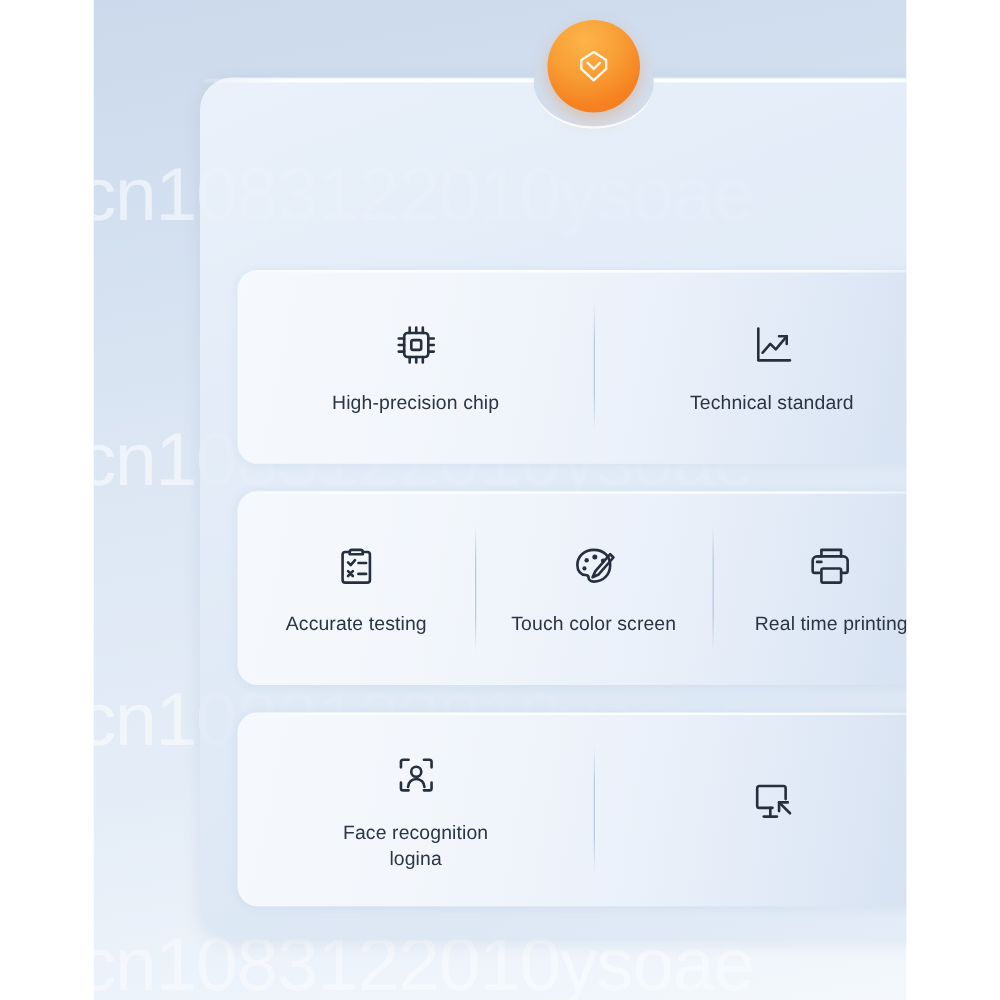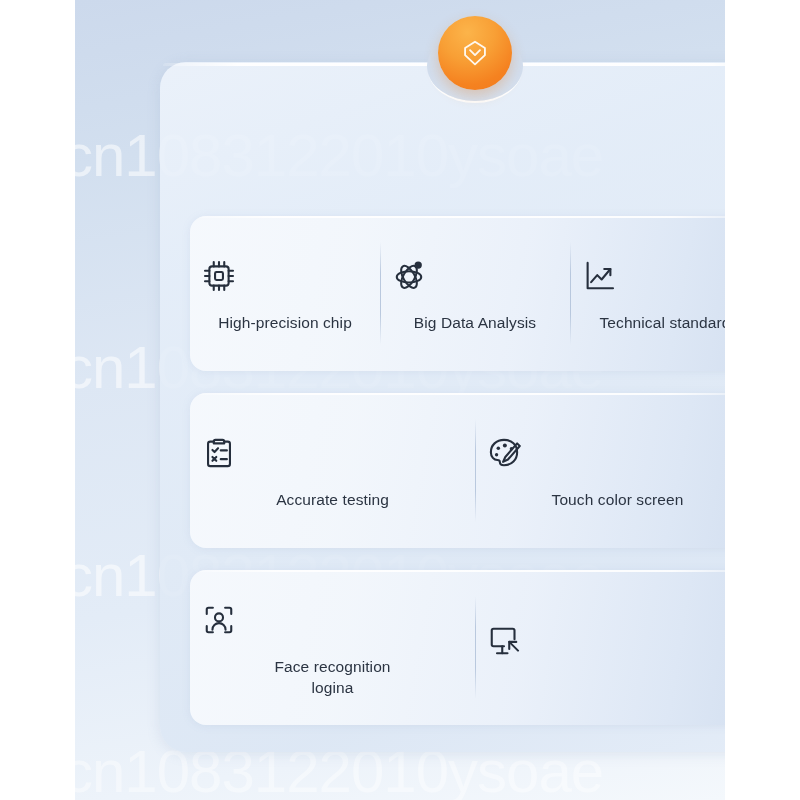--- a/index.html
+++ b/index.html
@@ -159,20 +159,21 @@
     height: 2px;
     border-radius: 16px 16px 0 0;
     background: linear-gradient(90deg, rgba(255,255,255,0.2), rgba(255,255,255,0.92) 15%, rgba(255,255,255,0.9) 85%, rgba(255,255,255,0.2));
   }
 
   .cell {
     position: relative;
     flex: 1 1 0;
     display: flex;
     flex-direction: column;
+    align-items: center;
     justify-content: center;
     padding: 0 6px;
     box-sizing: border-box;
   }
   .cell + .cell::before {
     content: "";
     position: absolute;
     left: 0;
     top: 26px;
     bottom: 26px;
@@ -241,33 +242,20 @@
                   <path d="M18 13V8M24 13V8M30 13V8"></path>
                   <path d="M18 35v5M24 35v5M30 35v5"></path>
                   <path d="M13 18H8M13 24H8M13 30H8"></path>
                   <path d="M35 18h5M35 24h5M35 30h5"></path>
                 </g>
               </svg>
             </div>
             <div class="cell-label">High-precision chip</div>
           </div>
 
-          <div class="cell">
-            <div class="cell-icon">
-              <svg viewBox="0 0 48 48">
-                <g fill="none" stroke="#262f3d" stroke-width="2.3">
-                  <ellipse cx="24" cy="25" rx="14" ry="6.5"></ellipse>
-                  <ellipse cx="24" cy="25" rx="14" ry="6.5" transform="rotate(60 24 25)"></ellipse>
-                  <ellipse cx="24" cy="25" rx="14" ry="6.5" transform="rotate(120 24 25)"></ellipse>
-                </g>
-                <circle cx="34.5" cy="11.5" r="4.2" fill="#262f3d"></circle>
-              </svg>
-            </div>
-            <div class="cell-label">Big Data Analysis</div>
-          </div>
 
           <div class="cell">
             <div class="cell-icon">
               <svg viewBox="0 0 48 48">
                 <g fill="none" stroke="#262f3d" stroke-width="2.4" stroke-linecap="round" stroke-linejoin="round">
                   <path d="M11 9v29h29"></path>
                   <path d="M15 31l7-8 5 5 10-12"></path>
                   <path d="M30 16h7v7"></path>
                 </g>
               </svg>
@@ -300,20 +288,34 @@
                 <circle cx="17.5" cy="18.5" r="2" fill="#262f3d"></circle>
                 <circle cx="25" cy="15.5" r="2.3" fill="#262f3d"></circle>
                 <circle cx="32.5" cy="19" r="2" fill="#262f3d"></circle>
                 <circle cx="15.5" cy="26" r="1.9" fill="#262f3d"></circle>
                 <path d="M39 13L25.5 28.5l-2.6 5.6 5.6-2.6L42 16z" fill="none" stroke="#262f3d" stroke-width="2.4" stroke-linejoin="round"></path>
               </svg>
             </div>
             <div class="cell-label">Touch color screen</div>
           </div>
 
+          <div class="cell">
+            <div class="cell-icon">
+              <svg viewBox="0 0 48 48">
+                <g fill="none" stroke="#262f3d" stroke-width="2.4" stroke-linecap="round" stroke-linejoin="round">
+                  <path d="M15 15V9h18v6"></path>
+                  <path d="M13 15h22a4 4 0 014 4v9a2 2 0 01-2 2h-4"></path>
+                  <path d="M13 15H11a4 4 0 00-4 4v9a2 2 0 002 2h4"></path>
+                  <rect x="15" y="26" width="18" height="13" rx="1.5"></rect>
+                  <path d="M11 20h4"></path>
+                </g>
+              </svg>
+            </div>
+            <div class="cell-label">Real time printing</div>
+          </div>
         </div>
 
         <div class="panel">
           <div class="cell">
             <div class="cell-icon">
               <svg viewBox="0 0 48 48">
                 <g fill="none" stroke="#262f3d" stroke-width="2.4" stroke-linecap="round" stroke-linejoin="round">
                   <path d="M10 17v-5a2 2 0 012-2h5"></path>
                   <path d="M38 17v-5a2 2 0 00-2-2h-5"></path>
                   <path d="M10 31v5a2 2 0 002 2h5"></path>

